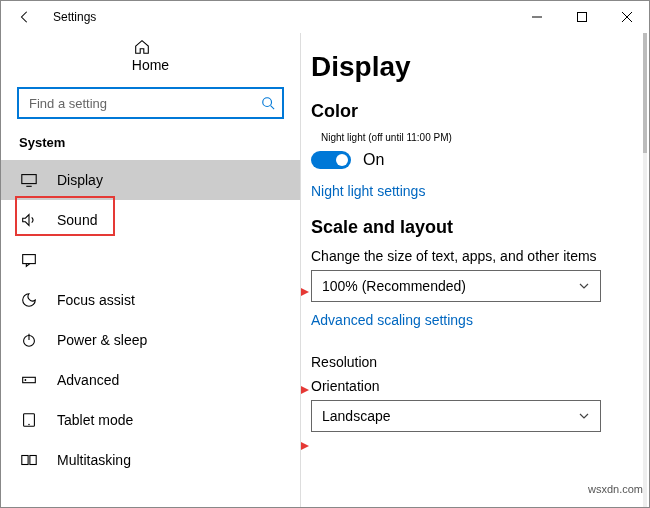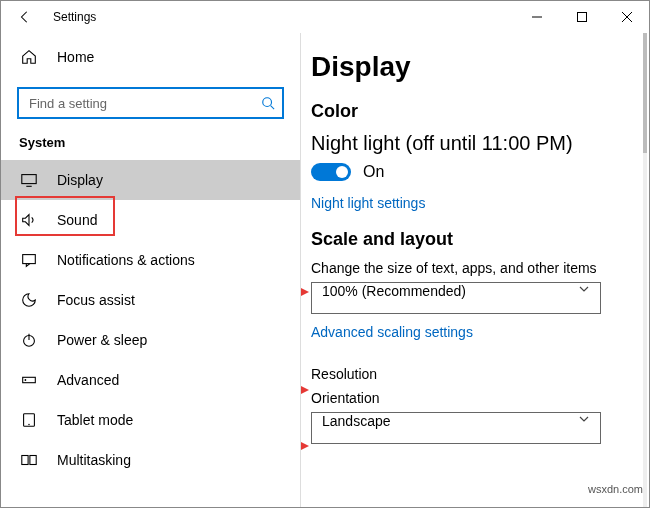--- a/index.html
+++ b/index.html
@@ -48,21 +48,21 @@
   .nav-item {
     display: flex;
     align-items: center;
     height: 40px;
     padding: 0 18px;
     font-size: 14px;
     cursor: pointer;
   }
   .nav-item .icon { width: 20px; height: 20px; margin-right: 18px; display:flex; align-items:center; justify-content:center; }
   .nav-item.selected { background: #ccc; }
-  .home-row { margin-bottom: 10px; }
+  .home-row { margin-bottom: 10px; flex-direction: column; }
   .search-wrap { padding: 0 16px 16px 16px; }
   .search {
     display: flex;
     align-items: center;
     border: 2px solid #0078d7;
     height: 32px;
     padding: 0 6px 0 8px;
   }
   .search input {
     flex: 1;
@@ -95,21 +95,21 @@
   .main h1 {
     font-size: 28px;
     font-weight: 600;
     margin: 0 0 18px 0;
   }
   .main h2 {
     font-size: 18px;
     font-weight: 600;
     margin: 0 0 10px 0;
   }
-  .main .sub { font-size: 20px; margin: 2px 0; }
+  .main .sub { font-size: 10px; margin: 2px 10px; }
   .toggle-row {
     display: flex; align-items: center;
     margin: 8px 0 10px 0;
   }
   .toggle {
     width: 40px; height: 18px;
     background: #0078d7;
     border-radius: 10px;
     position: relative;
     margin-right: 12px;
@@ -128,20 +128,21 @@
     cursor: pointer;
     margin: 4px 0 18px 0;
     display: inline-block;
   }
   .section-label { font-size: 14px; margin: 6px 0 6px 0; }
   .dropdown {
     width: 290px;
     height: 32px;
     border: 1px solid #666;
     display: flex;
+    align-items: center;
     padding: 0 10px;
     font-size: 14px;
     justify-content: space-between;
     cursor: pointer;
     margin-bottom: 6px;
   }
   .dropdown .chev { width: 12px; height: 12px; display:flex; align-items:center; justify-content:center; }
   .arrow {
     position: absolute;
     width: 30px; height: 14px;
@@ -243,21 +244,20 @@
       <span>Sound</span>
     </div>
 
     <div class="nav-item">
       <span class="icon">
         <svg viewBox="0 0 20 20" width="18" height="18">
             <rect x="3" y="4" width="14" height="10" stroke="#000" stroke-width="1.2" fill="none"></rect>
             <path d="M7 14 L7 17 L11 14" stroke="#000" stroke-width="1.2" fill="none"></path>
           </svg>
       </span>
-      <span>Notifications &amp; actions</span>
     </div>
 
     <div class="nav-item">
       <span class="icon">
         <svg viewBox="0 0 20 20" width="18" height="18">
             <path d="M10 3 A7 7 0 1 0 17 10 A5 5 0 0 1 10 3 Z" stroke="#000" stroke-width="1.2" fill="none"></path>
           </svg>
       </span>
       <span>Focus assist</span>
     </div>

